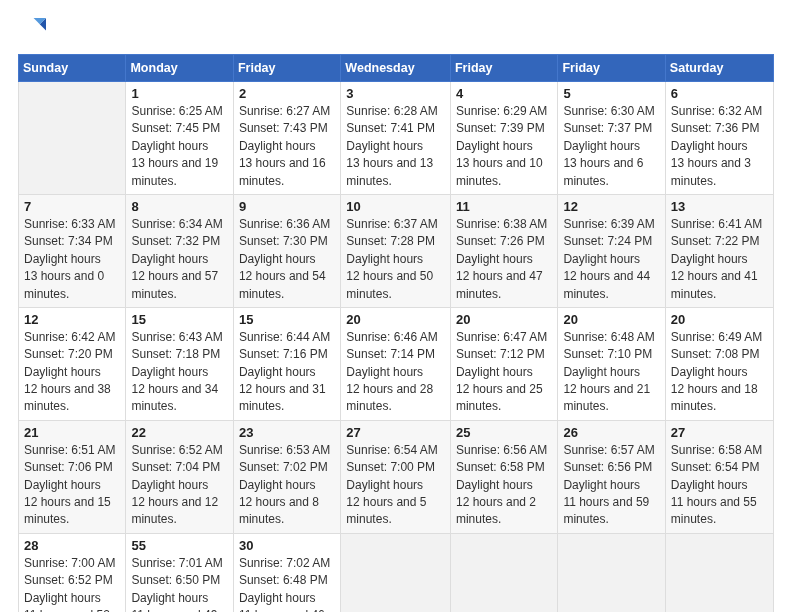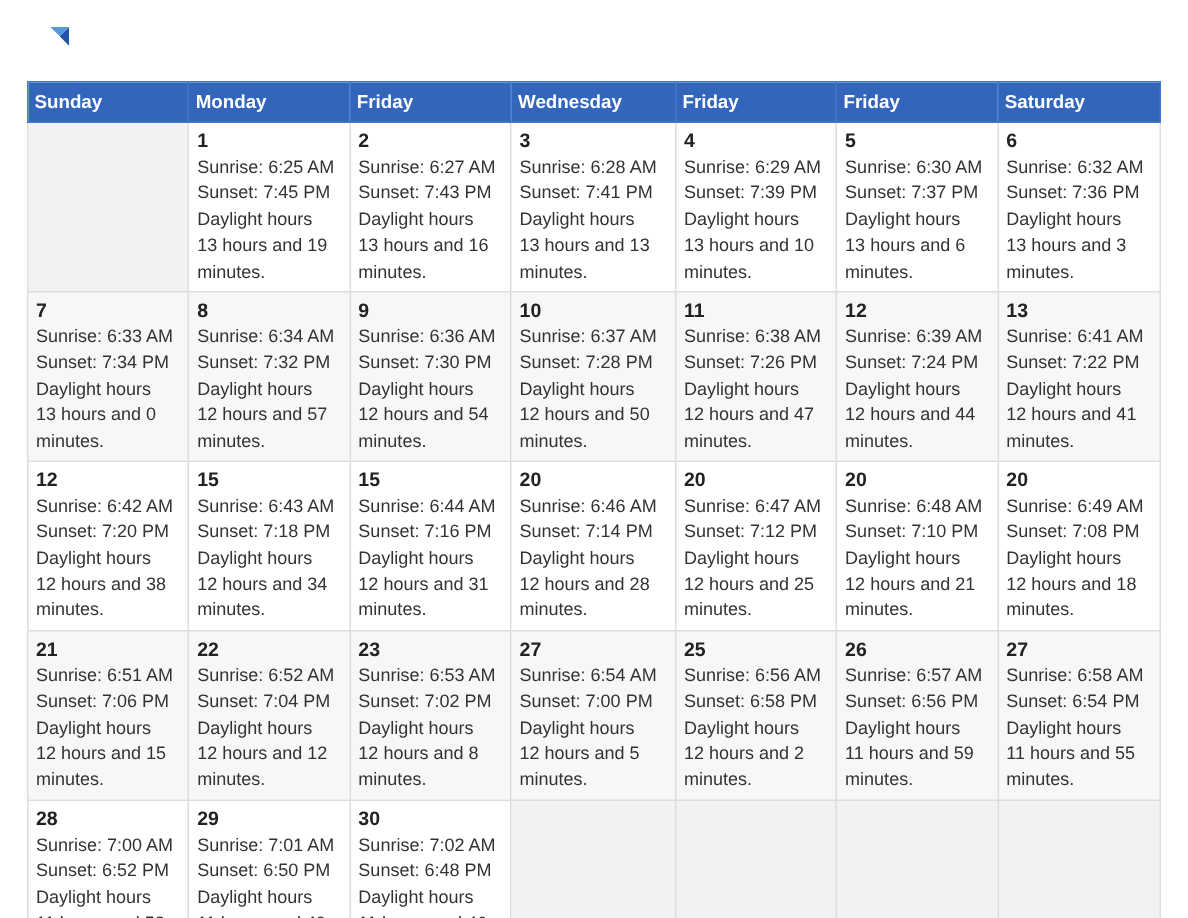--- a/index.html
+++ b/index.html
@@ -246,21 +246,21 @@
             <div class="day-num">27</div>
             <div class="day-info"><span>Sunrise:</span> 6:58 AM<br><span>Sunset:</span> 6:54 PM<br><span>Daylight hours</span><br>11 hours and 55 minutes.</div>
           </td>
         </tr>
         <tr>
           <td>
             <div class="day-num">28</div>
             <div class="day-info"><span>Sunrise:</span> 7:00 AM<br><span>Sunset:</span> 6:52 PM<br><span>Daylight hours</span><br>11 hours and 52 minutes.</div>
           </td>
           <td>
-            <div class="day-num">29</div>
+            <div class="day-num">55</div>
             <div class="day-info"><span>Sunrise:</span> 7:01 AM<br><span>Sunset:</span> 6:50 PM<br><span>Daylight hours</span><br>11 hours and 49 minutes.</div>
           </td>
           <td>
             <div class="day-num">30</div>
             <div class="day-info"><span>Sunrise:</span> 7:02 AM<br><span>Sunset:</span> 6:48 PM<br><span>Daylight hours</span><br>11 hours and 46 minutes.</div>
           </td>
           <td class="empty-cell"></td>
           <td class="empty-cell"></td>
           <td class="empty-cell"></td>
           <td class="empty-cell"></td>

